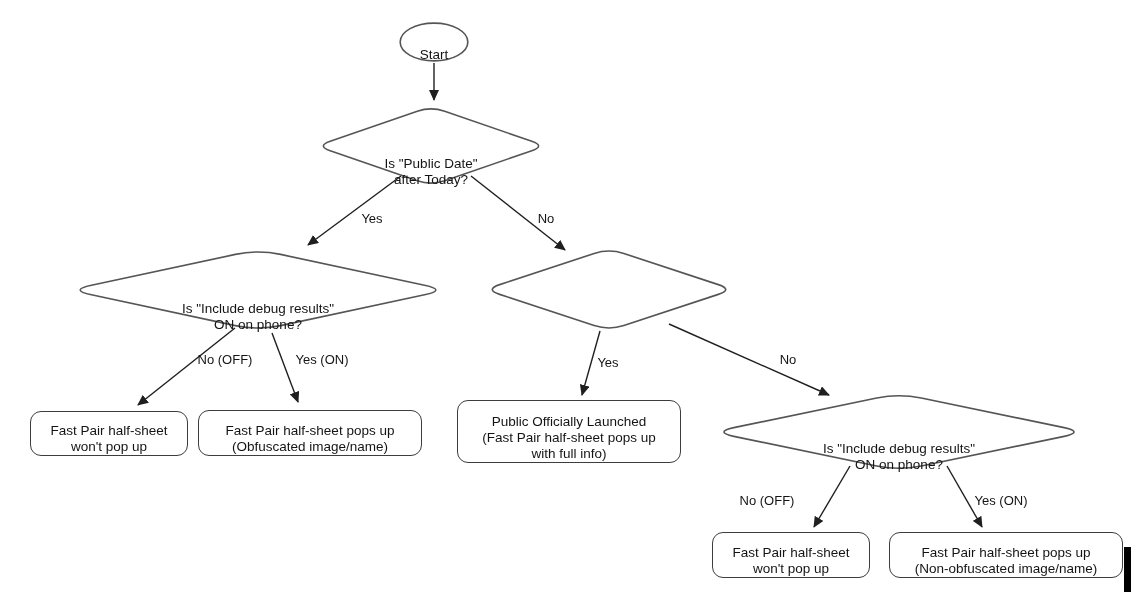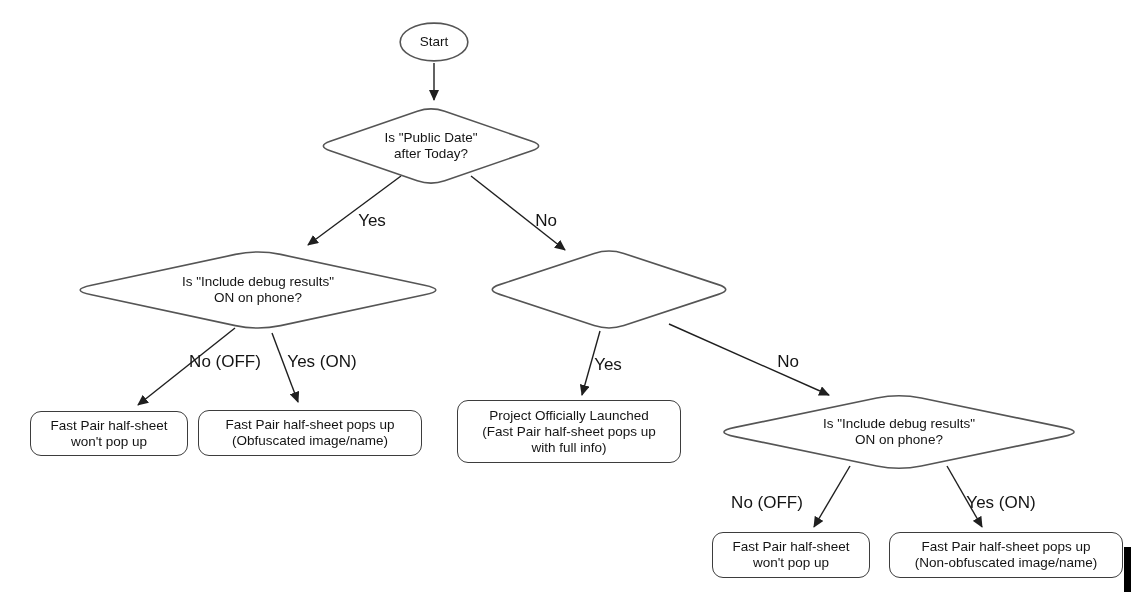--- a/index.html
+++ b/index.html
@@ -3,35 +3,35 @@
 <meta charset="utf-8">
 <style>
   html, body { margin:0; padding:0; background:#ffffff; }
   .canvas {
     position:relative; width:1133px; height:598px; background:#ffffff;
     font-family:"Liberation Sans", sans-serif; overflow:hidden;
   }
   .edges { position:absolute; left:0; top:0; width:1133px; height:598px; }
   .edges line { stroke:#1f1f1f; stroke-width:1.4; }
   .node {
-    position:absolute; display:flex; align-items:center; justify-content:center;
+    position:absolute; display:flex; align-items:flex-end; justify-content:center;
     text-align:center;
   }
   .shape { position:absolute; left:0; top:0; width:100%; height:100%; overflow:visible; }
   .shape path, .shape ellipse { fill:#ffffff; stroke:#555555; stroke-width:1.6; }
   .node-label {
     position:relative; z-index:1; font-size:13.5px; line-height:16px;
     color:#141414; white-space:pre-line;
   }
   .box {
     border:1.8px solid #3d3d3d; border-radius:11px; background:#ffffff;
     box-sizing:border-box;
   }
   .edge-label {
-    position:absolute; transform:translateX(-50%); font-size:17px;
+    position:absolute; transform:translateX(-50%); font-size:13px;
     color:#141414; white-space:nowrap; z-index:2;
   }
   .cursor-bar { position:absolute; left:1124px; top:547px; width:7px; height:45px; background:#000000; }
 </style>
 </head>
 <body>
 
 <div class="canvas">
 
   <svg class="edges">
@@ -92,21 +92,21 @@
     <div class="node-label">Fast Pair half-sheet
 won't pop up</div>
   </div>
 
   <div class="node box" style="left:198px; top:410px; width:224px; height:46px;">
     <div class="node-label">Fast Pair half-sheet pops up
 (Obfuscated image/name)</div>
   </div>
 
   <div class="node box" style="left:457px; top:400px; width:224px; height:63px;">
-    <div class="node-label">Project Officially Launched
+    <div class="node-label">Public Officially Launched
 (Fast Pair half-sheet pops up
 with full info)</div>
   </div>
 
   <div class="node box" style="left:712px; top:532px; width:158px; height:46px;">
     <div class="node-label">Fast Pair half-sheet
 won't pop up</div>
   </div>
 
   <div class="node box" style="left:889px; top:532px; width:234px; height:46px;">

